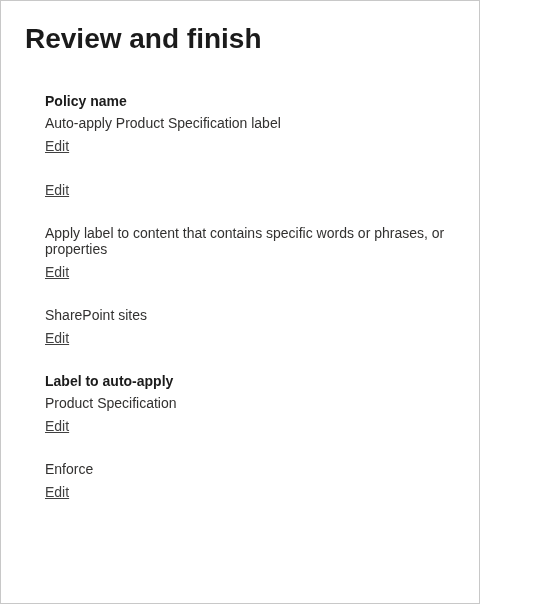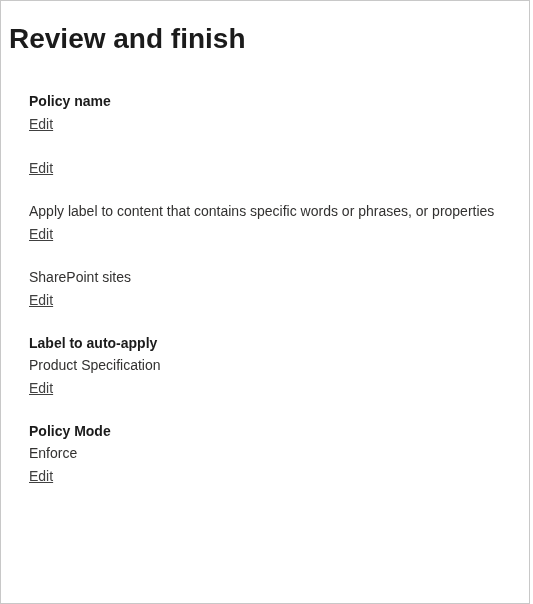--- a/index.html
+++ b/index.html
@@ -8,23 +8,23 @@
       box-sizing: border-box;
     }
     body {
       font-family: 'Segoe UI', Tahoma, Geneva, Verdana, sans-serif;
       background: #ffffff;
       width: 533px;
       height: 604px;
     }
     .container {
       border: 1px solid #c8c8c8;
-      width: 530px;
+      width: 480px;
       height: 604px;
-      padding: 22px 8px;
+      padding: 22px 24px;
     }
     .page-title {
       font-size: 28px;
       font-weight: 700;
       color: #1b1b1b;
       margin-bottom: 38px;
     }
     .section {
       margin-bottom: 26px;
       margin-left: 20px;
@@ -50,20 +50,21 @@
     }
   </style>
 </head>
 <body>
 
 <div class="container">
   <h1 class="page-title">Review and finish</h1>
 
   <div class="section">
     <div class="section-heading">Policy name</div>
+    <div class="section-value">Auto-apply Product Specification label</div>
     <a class="edit-link">Edit</a>
   </div>
 
   <div class="section">
     <a class="edit-link">Edit</a>
   </div>
 
   <div class="section">
     <div class="section-value">Apply label to content that contains specific words or phrases, or properties</div>
     <a class="edit-link">Edit</a>
@@ -74,17 +75,16 @@
     <a class="edit-link">Edit</a>
   </div>
 
   <div class="section">
     <div class="section-heading">Label to auto-apply</div>
     <div class="section-value">Product Specification</div>
     <a class="edit-link">Edit</a>
   </div>
 
   <div class="section">
-    <div class="section-heading">Policy Mode</div>
     <div class="section-value">Enforce</div>
     <a class="edit-link">Edit</a>
   </div>
 </div>
 
 </body></html>

